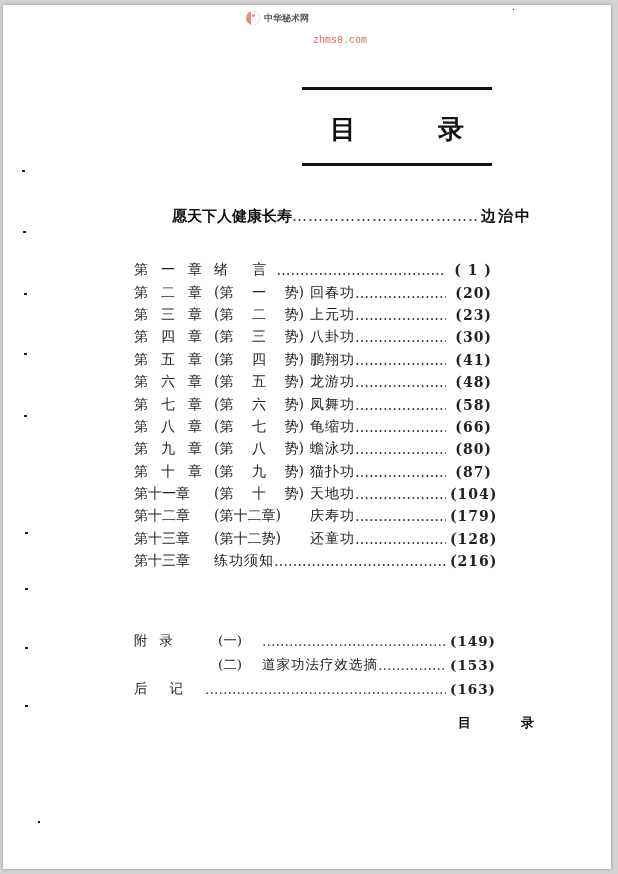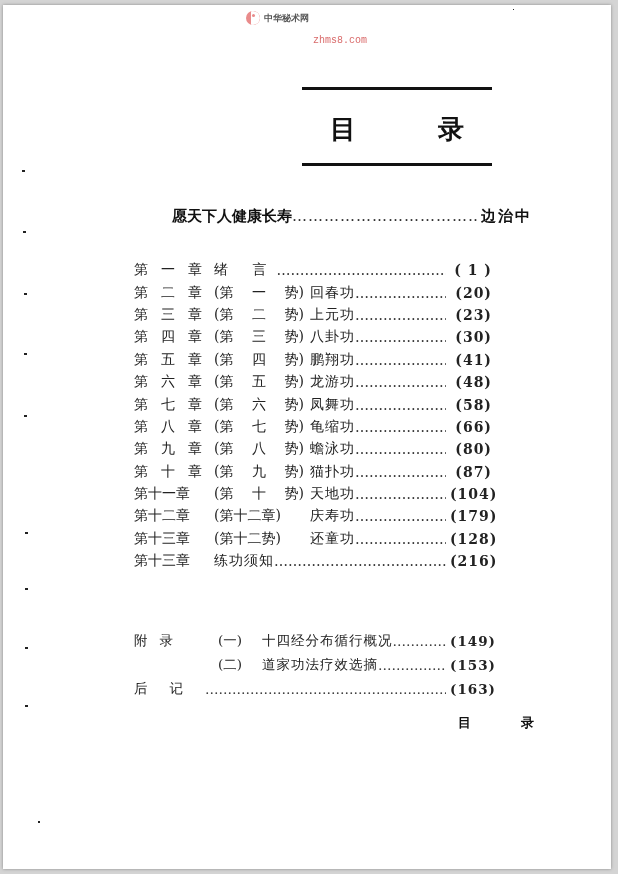--- a/index.html
+++ b/index.html
@@ -296,21 +296,20 @@
     <span class="name">练功须知</span>
     <span class="dots">……………………………………………………………………</span>
     <span class="page-num">(216)</span>
   </div>
 </div>
 
 <div class="appendix">
   <div class="row">
     <span class="ap-label">附录</span>
     <span class="ap-sub">(一)</span>
-    <span class="name">十四经分布循行概况</span>
     <span class="dots">……………………………………………………………………</span>
     <span class="page-num">(149)</span>
   </div>
   <div class="row">
     <span class="ap-label"></span>
     <span class="ap-sub">(二)</span>
     <span class="name">道家功法疗效选摘</span>
     <span class="dots">……………………………………………………………………</span>
     <span class="page-num">(153)</span>
   </div>

